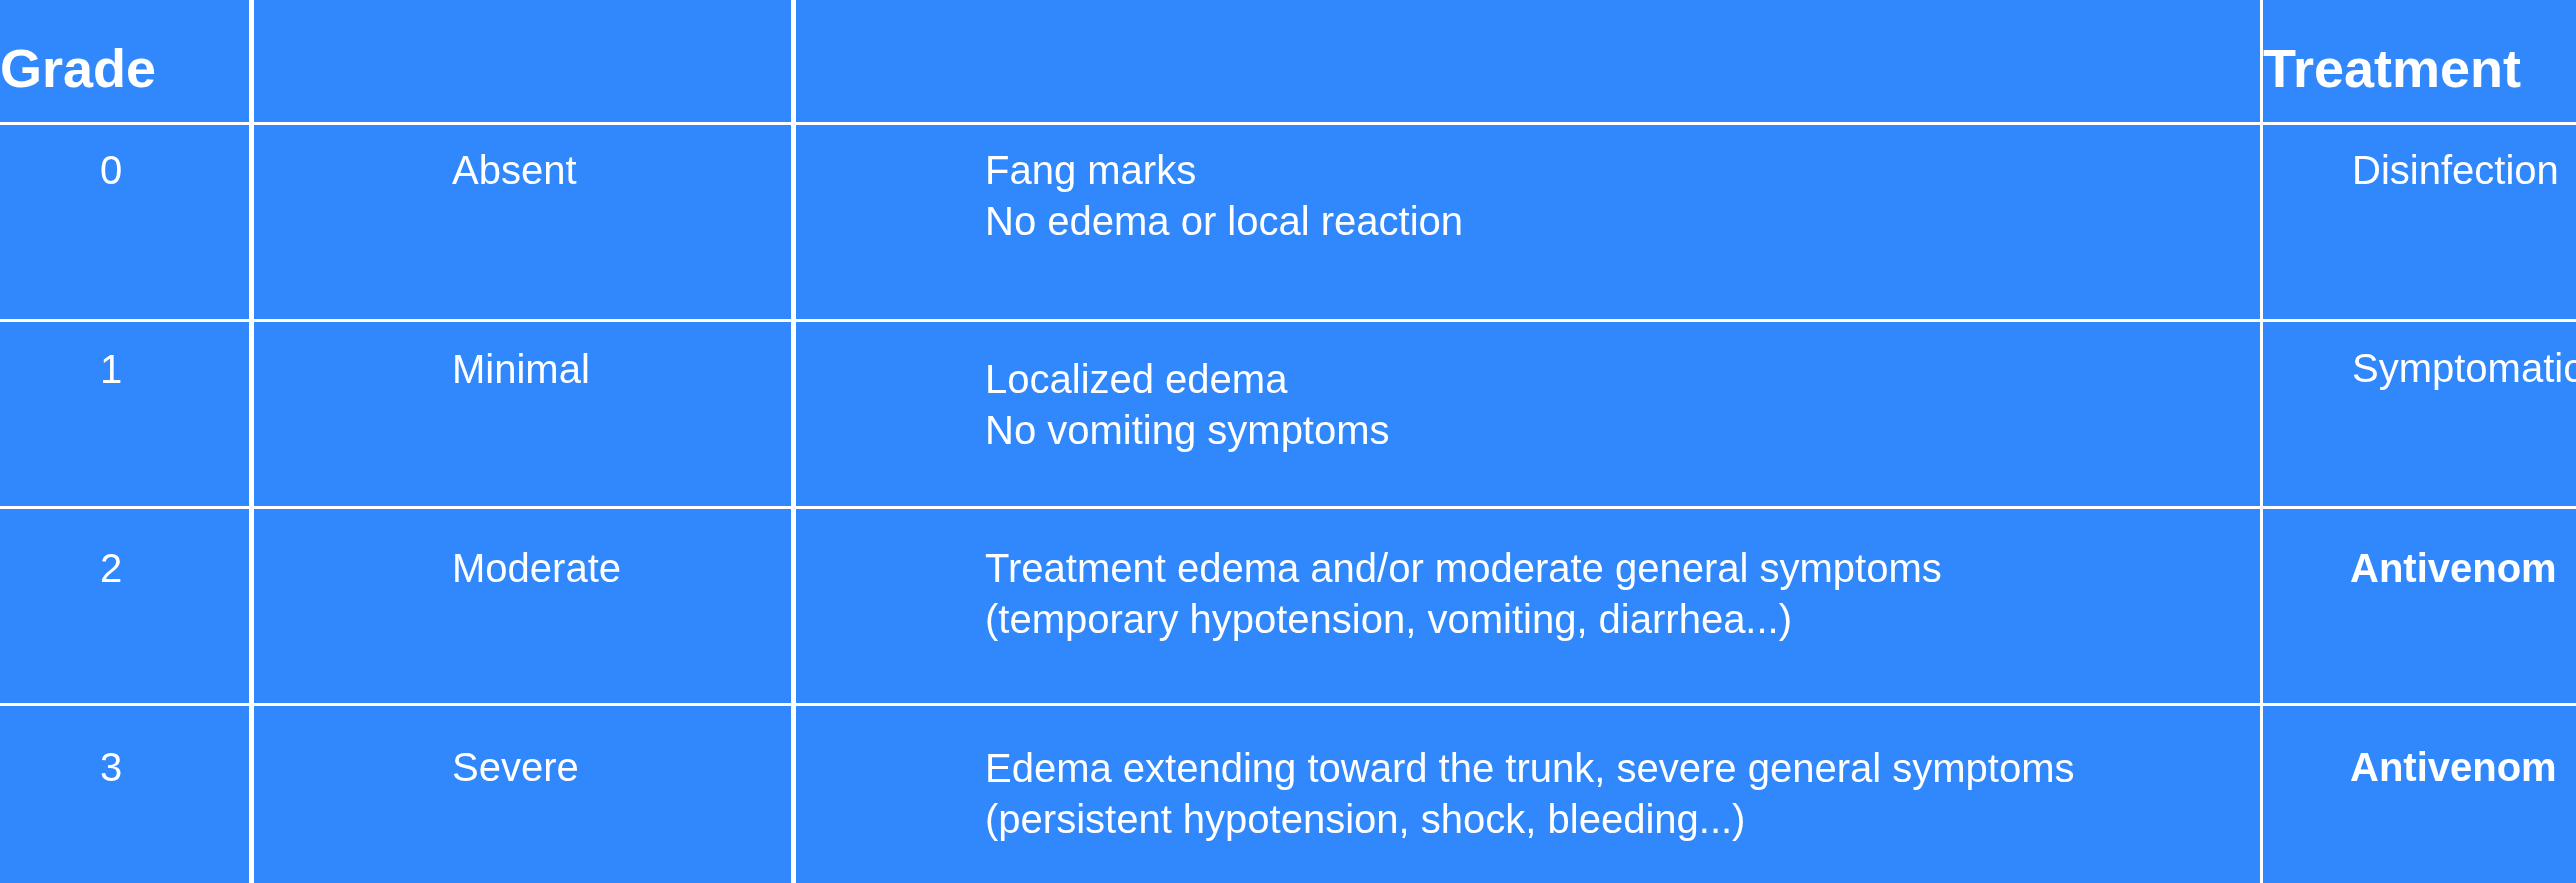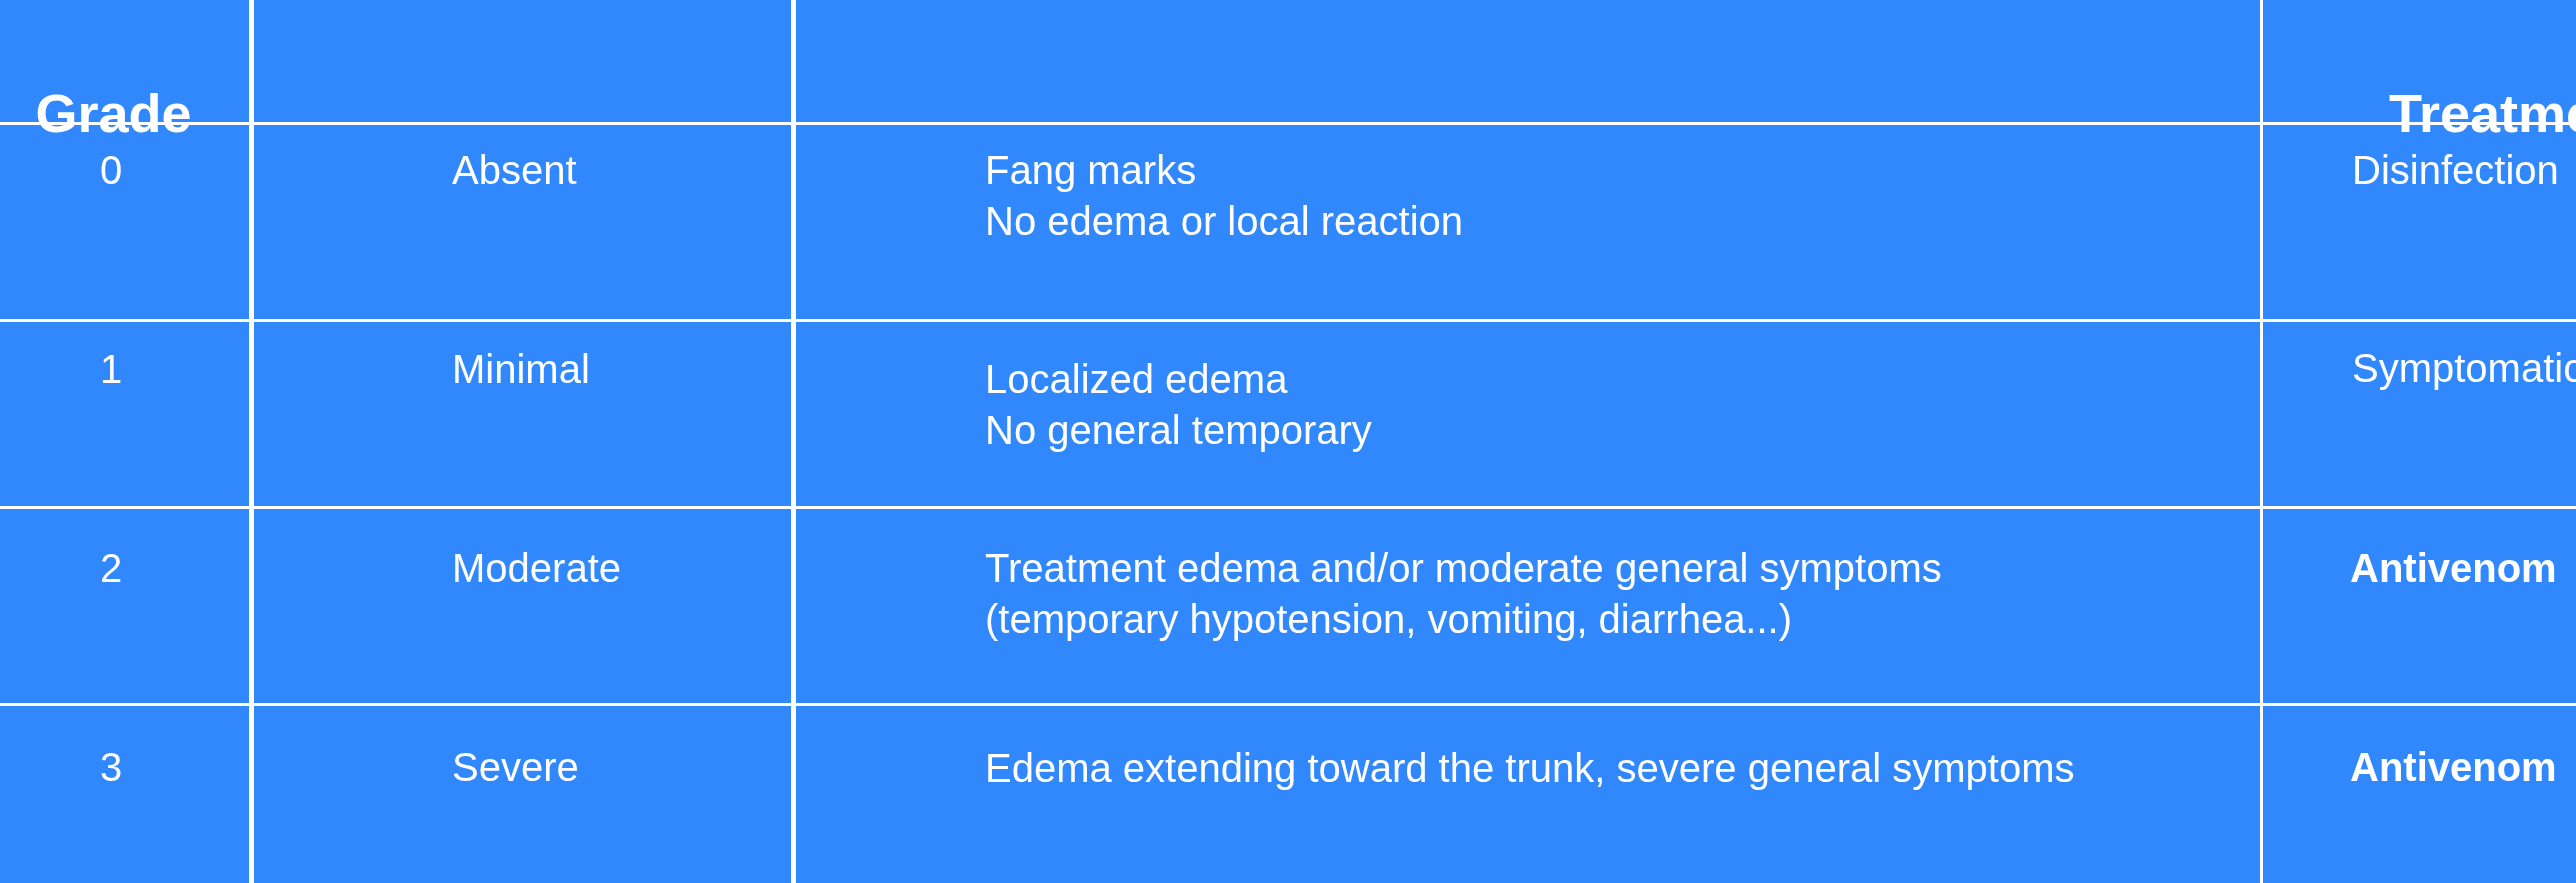--- a/index.html
+++ b/index.html
@@ -29,23 +29,22 @@
     .vline { top: 0; height: 884px; }
     .hline { left: 0; width: 2759px; }
 
     .hcell {
       position: absolute;
       top: 41px;
       height: 57px;
       font-weight: bold;
       font-size: 54px;
       line-height: 54px;
-      text-align: center;
+      text-align: left;
       white-space: nowrap;
-      margin-top: 45px;
     }
     .cell {
       position: absolute;
       font-size: 40px;
       line-height: 51px;
       white-space: nowrap;
     }
     .cell .line { display: block; }
     .bold { font-weight: bold; }
   </style>
@@ -74,38 +73,39 @@
       <span class="line">No edema or local reaction</span>
     </div>
     <div class="cell" style="left:2352px;top:145px;">Disinfection</div>
   </div>
 
   <div>
     <div class="cell" style="left:100px;top:344px;">1</div>
     <div class="cell" style="left:452px;top:344px;">Minimal</div>
     <div class="cell" style="left:985px;top:354px;">
       <span class="line">Localized edema</span>
-      <span class="line">No general temporary</span>
+      <span class="line">No vomiting symptoms</span>
     </div>
     <div class="cell" style="left:2352px;top:343px;">Symptomatic</div>
   </div>
 
   <div>
     <div class="cell" style="left:100px;top:543px;">2</div>
     <div class="cell" style="left:452px;top:543px;">Moderate</div>
     <div class="cell" style="left:985px;top:543px;">
       <span class="line">Treatment edema and/or moderate general symptoms</span>
       <span class="line">(temporary hypotension, vomiting, diarrhea...)</span>
     </div>
     <div class="cell bold" style="left:2350px;top:543px;">Antivenom</div>
   </div>
 
   <div>
     <div class="cell" style="left:100px;top:742px;">3</div>
     <div class="cell" style="left:452px;top:742px;">Severe</div>
     <div class="cell" style="left:985px;top:743px;">
       <span class="line">Edema extending toward the trunk, severe general symptoms</span>
+      <span class="line">(persistent hypotension, shock, bleeding...)</span>
     </div>
     <div class="cell bold" style="left:2350px;top:742px;">Antivenom</div>
   </div>
 
 </div>
 
 
 </body></html>

